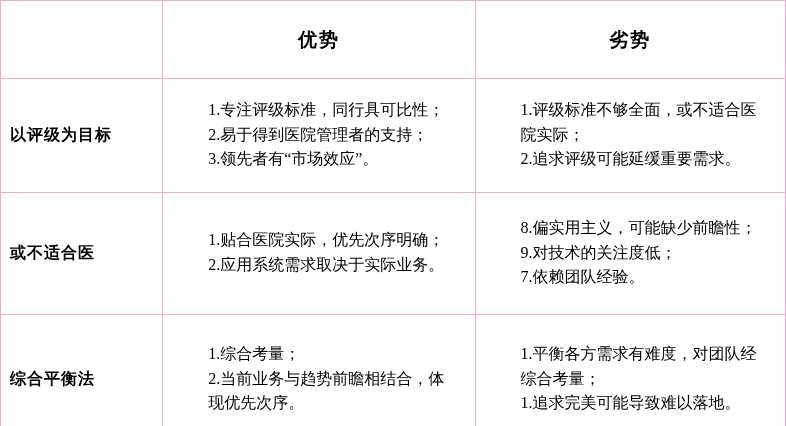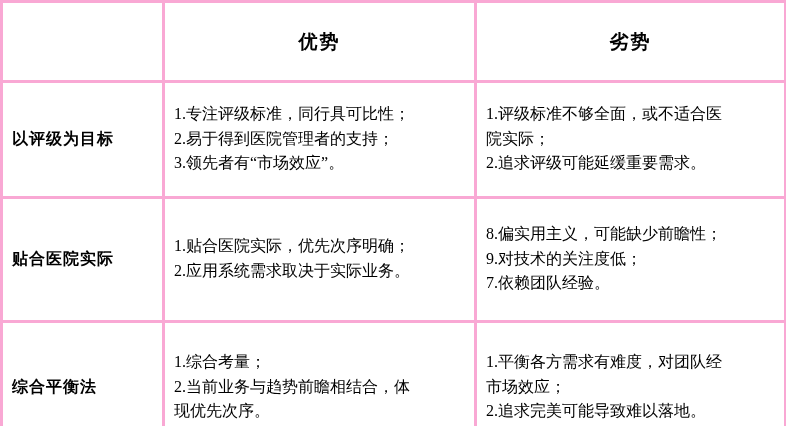--- a/index.html
+++ b/index.html
@@ -19,21 +19,21 @@
     height: 426px;
     box-sizing: border-box;
     padding: 0;
   }
   table.compare-table {
     border-collapse: collapse;
     width: 786px;
     table-layout: fixed;
   }
   table.compare-table td {
-    border: 3px solid #f9a8d4;
+    border: 1px solid #f9a8d4;
     vertical-align: middle;
     padding: 8px 9px 9px 9px;
     font-size: 16px;
     line-height: 1.55;
   }
   col.c-label { width: 162px; }
   col.c-pro   { width: 312px; }
   col.c-con   { width: 310px; }
 
   
@@ -64,20 +64,21 @@
   td.cell-text {
     text-align: left;
     vertical-align: middle;
   }
   .lines {
     display: block;
   }
   .lines .ln {
     display: block;
     white-space: normal;
+    margin-left: 36px;
   }
   
   tr.r1 td { height: 96px; }
   tr.r2 td { height: 104px; }
   tr.r3 td { height: 112px; }
 
   
   table.compare-table {
     border-left: 1px solid #000;
     border-right: 1px solid #000;
@@ -113,21 +114,21 @@
         <td class="cell-text">
           <span class="lines">
             <span class="ln">1.评级标准不够全面，或不适合医</span>
             <span class="ln">院实际；</span>
             <span class="ln">2.追求评级可能延缓重要需求。</span>
           </span>
         </td>
       </tr>
 
       <tr class="r2">
-        <td class="row-label">贴合医院实际</td>
+        <td class="row-label">或不适合医</td>
         <td class="cell-text">
           <span class="lines">
             <span class="ln">1.贴合医院实际，优先次序明确；</span>
             <span class="ln">2.应用系统需求取决于实际业务。</span>
           </span>
         </td>
         <td class="cell-text">
           <span class="lines">
             <span class="ln">8.偏实用主义，可能缺少前瞻性；</span>
             <span class="ln">9.对技术的关注度低；</span>
@@ -141,20 +142,20 @@
         <td class="cell-text">
           <span class="lines">
             <span class="ln">1.综合考量；</span>
             <span class="ln">2.当前业务与趋势前瞻相结合，体</span>
             <span class="ln">现优先次序。</span>
           </span>
         </td>
         <td class="cell-text">
           <span class="lines">
             <span class="ln">1.平衡各方需求有难度，对团队经</span>
-            <span class="ln">市场效应；</span>
-            <span class="ln">2.追求完美可能导致难以落地。</span>
+            <span class="ln">综合考量；</span>
+            <span class="ln">1.追求完美可能导致难以落地。</span>
           </span>
         </td>
       </tr>
     </tbody>
   </table>
 </div>
 
 </body></html>

